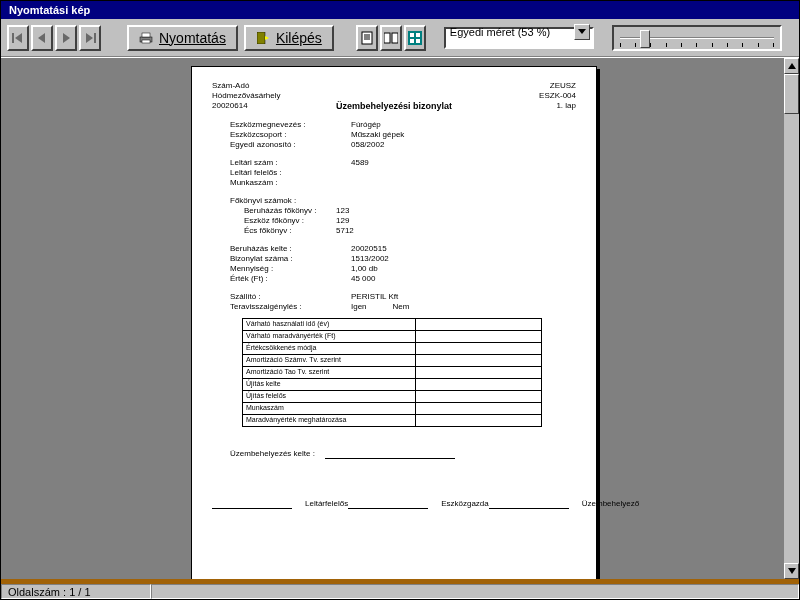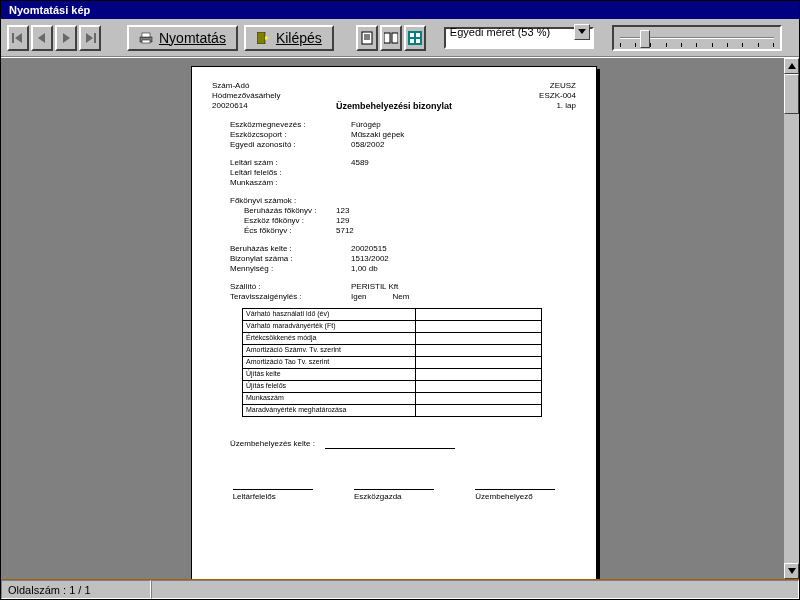--- a/index.html
+++ b/index.html
@@ -38,27 +38,27 @@
   .group { margin-top:8px; }
   .fk-sub .lab { width:100px; padding-left:14px; }
   .yesno { display:flex; gap:26px; }
   .tbl { margin-top:6px; margin-left:30px; width:300px; border-collapse:collapse; }
   .tbl td { border:1px solid #000; height:12px; padding:0 3px; font-size:7px; vertical-align:middle; }
   .tbl td.c1 { width:58%; }
   .tbl td.c2 { width:42%; }
   .dateline { margin-top:22px; margin-left:18px; display:flex; gap:10px; }
   .dateline .ul { border-bottom:1px solid #000; width:130px; height:10px; }
   .sigs { margin-top:40px; display:flex; justify-content:space-around; text-align:center; }
-  .sigs .sig { display:flex; flex-direction:column; align-items:flex-start; gap:2px; }
+  .sigs .sig { display:flex; align-items:flex-end; gap:13px; }
   .sigs .line { width:80px; border-top:1px solid #000; height:1px; }
   .vscroll { width:16px; background:#c0c0c0; border-left:1px solid #808080; display:flex; flex-direction:column; }
   .vscroll .arrow-btn { height:16px; background:#c0c0c0; border:1px solid; border-color:#fff #404040 #404040 #fff; display:flex; align-items:center; justify-content:center; }
   .vscroll .track { flex:1; background:#c0c0c0; position:relative; }
   .vscroll .thumb { position:absolute; left:0; right:0; top:0; height:40px; background:#c0c0c0; border:1px solid; border-color:#fff #404040 #404040 #fff; }
-  .statusbar { height:20px; border-top:1px solid #a16207; display:flex; align-items:stretch; font-size:11px; }
+  .statusbar { height:20px; border-top:5px solid #a16207; display:flex; align-items:stretch; font-size:11px; }
   .status-cell { border:1px solid; border-color:#808080 #fff #fff #808080; padding:2px 6px; display:flex; align-items:center; }
   .status-cell.first { width:150px; }
   .status-cell.fill { flex:1; }
   .disabled svg { opacity:0.45; }
 </style>
 </head>
 <body>
 
 <div class="window">
   <div class="titlebar">
@@ -246,20 +246,24 @@
                 <span class="val">20020515</span>
               </div>
             <div class="row">
                 <span class="lab">Bizonylat száma :</span>
                 <span class="val">1513/2002</span>
               </div>
             <div class="row">
                 <span class="lab">Mennyiség :</span>
                 <span class="val">1,00 db</span>
               </div>
+            <div class="row">
+                <span class="lab">Érték (Ft) :</span>
+                <span class="val">45 000</span>
+              </div>
           </div>
 
           <div class="fields group">
             <div class="row">
                 <span class="lab">Szállító :</span>
                 <span class="val">PERISTIL Kft</span>
               </div>
             <div class="row">
                 <span class="lab">Teravisszaigénylés :</span>
                 <span class="yesno">

